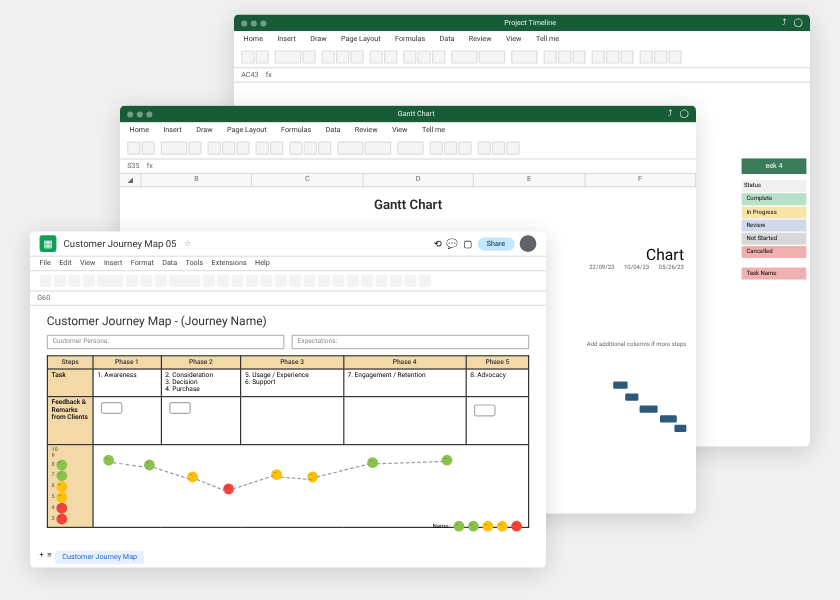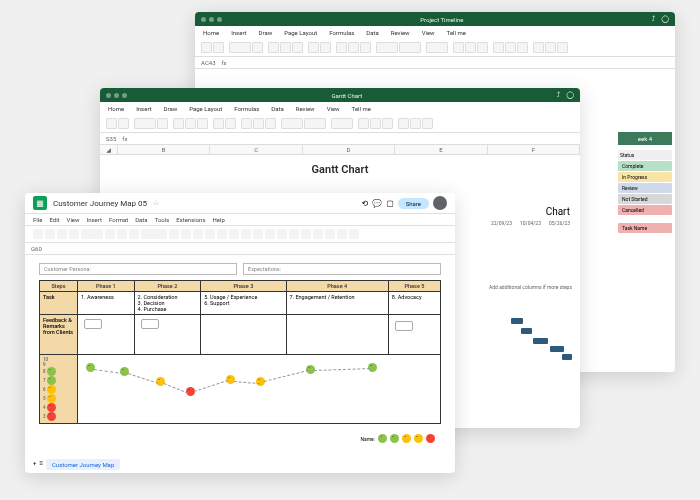--- a/index.html
+++ b/index.html
@@ -236,21 +236,21 @@
   </div>
   <div class="colhdr">
     <div class="ch">◢</div>
       <div class="ch">B</div>
       <div class="ch">C</div>
       <div class="ch">D</div>
       <div class="ch">E</div>
       <div class="ch">F</div>
   </div>
   <div class="gantt-title">Gantt Chart</div>
-  <div style="position:absolute;right:10px;top:118px;font-size:10px">Chart</div>
+  <div style="position:absolute;right:10px;top:118px;font-size:13px">Chart</div>
   <div style="position:absolute;right:10px;top:132px;display:flex;gap:8px;font-size:5px;color:#666">
     <span>22/09/23</span>
       <span>10/04/23</span>
       <span>05/26/23</span>
   </div>
   <div style="position:absolute;right:8px;top:196px;font-size:5px;color:#666">Add additional columns if more steps</div>
   <div class="bar" style="right:57px;top:230px;width:12px"></div>
   <div class="bar" style="right:48px;top:240px;width:11px"></div>
   <div class="bar" style="right:32px;top:250px;width:15px"></div>
   <div class="bar" style="right:16px;top:258px;width:14px"></div>
@@ -305,20 +305,21 @@
     <div class="gs-tool"></div>
     <div class="gs-tool"></div>
     <div class="gs-tool"></div>
     <div class="gs-tool"></div>
     <div class="gs-tool"></div>
     <div class="gs-tool"></div>
     <div class="gs-tool"></div>
   </div>
   <div class="gs-cell">G60</div>
   <div class="cjm">
+    <div class="cjm-title">Customer Journey Map - (Journey Name)</div>
     <div class="cjm-meta">
       <div class="cjm-box">Customer Persona:</div>
       <div class="cjm-box">Expectations:</div>
     </div>
     <table class="cjm-table">
       <tbody>
           <tr>
         <th>Steps</th>
         <th>Phase 1</th>
         <th>Phase 2</th>

